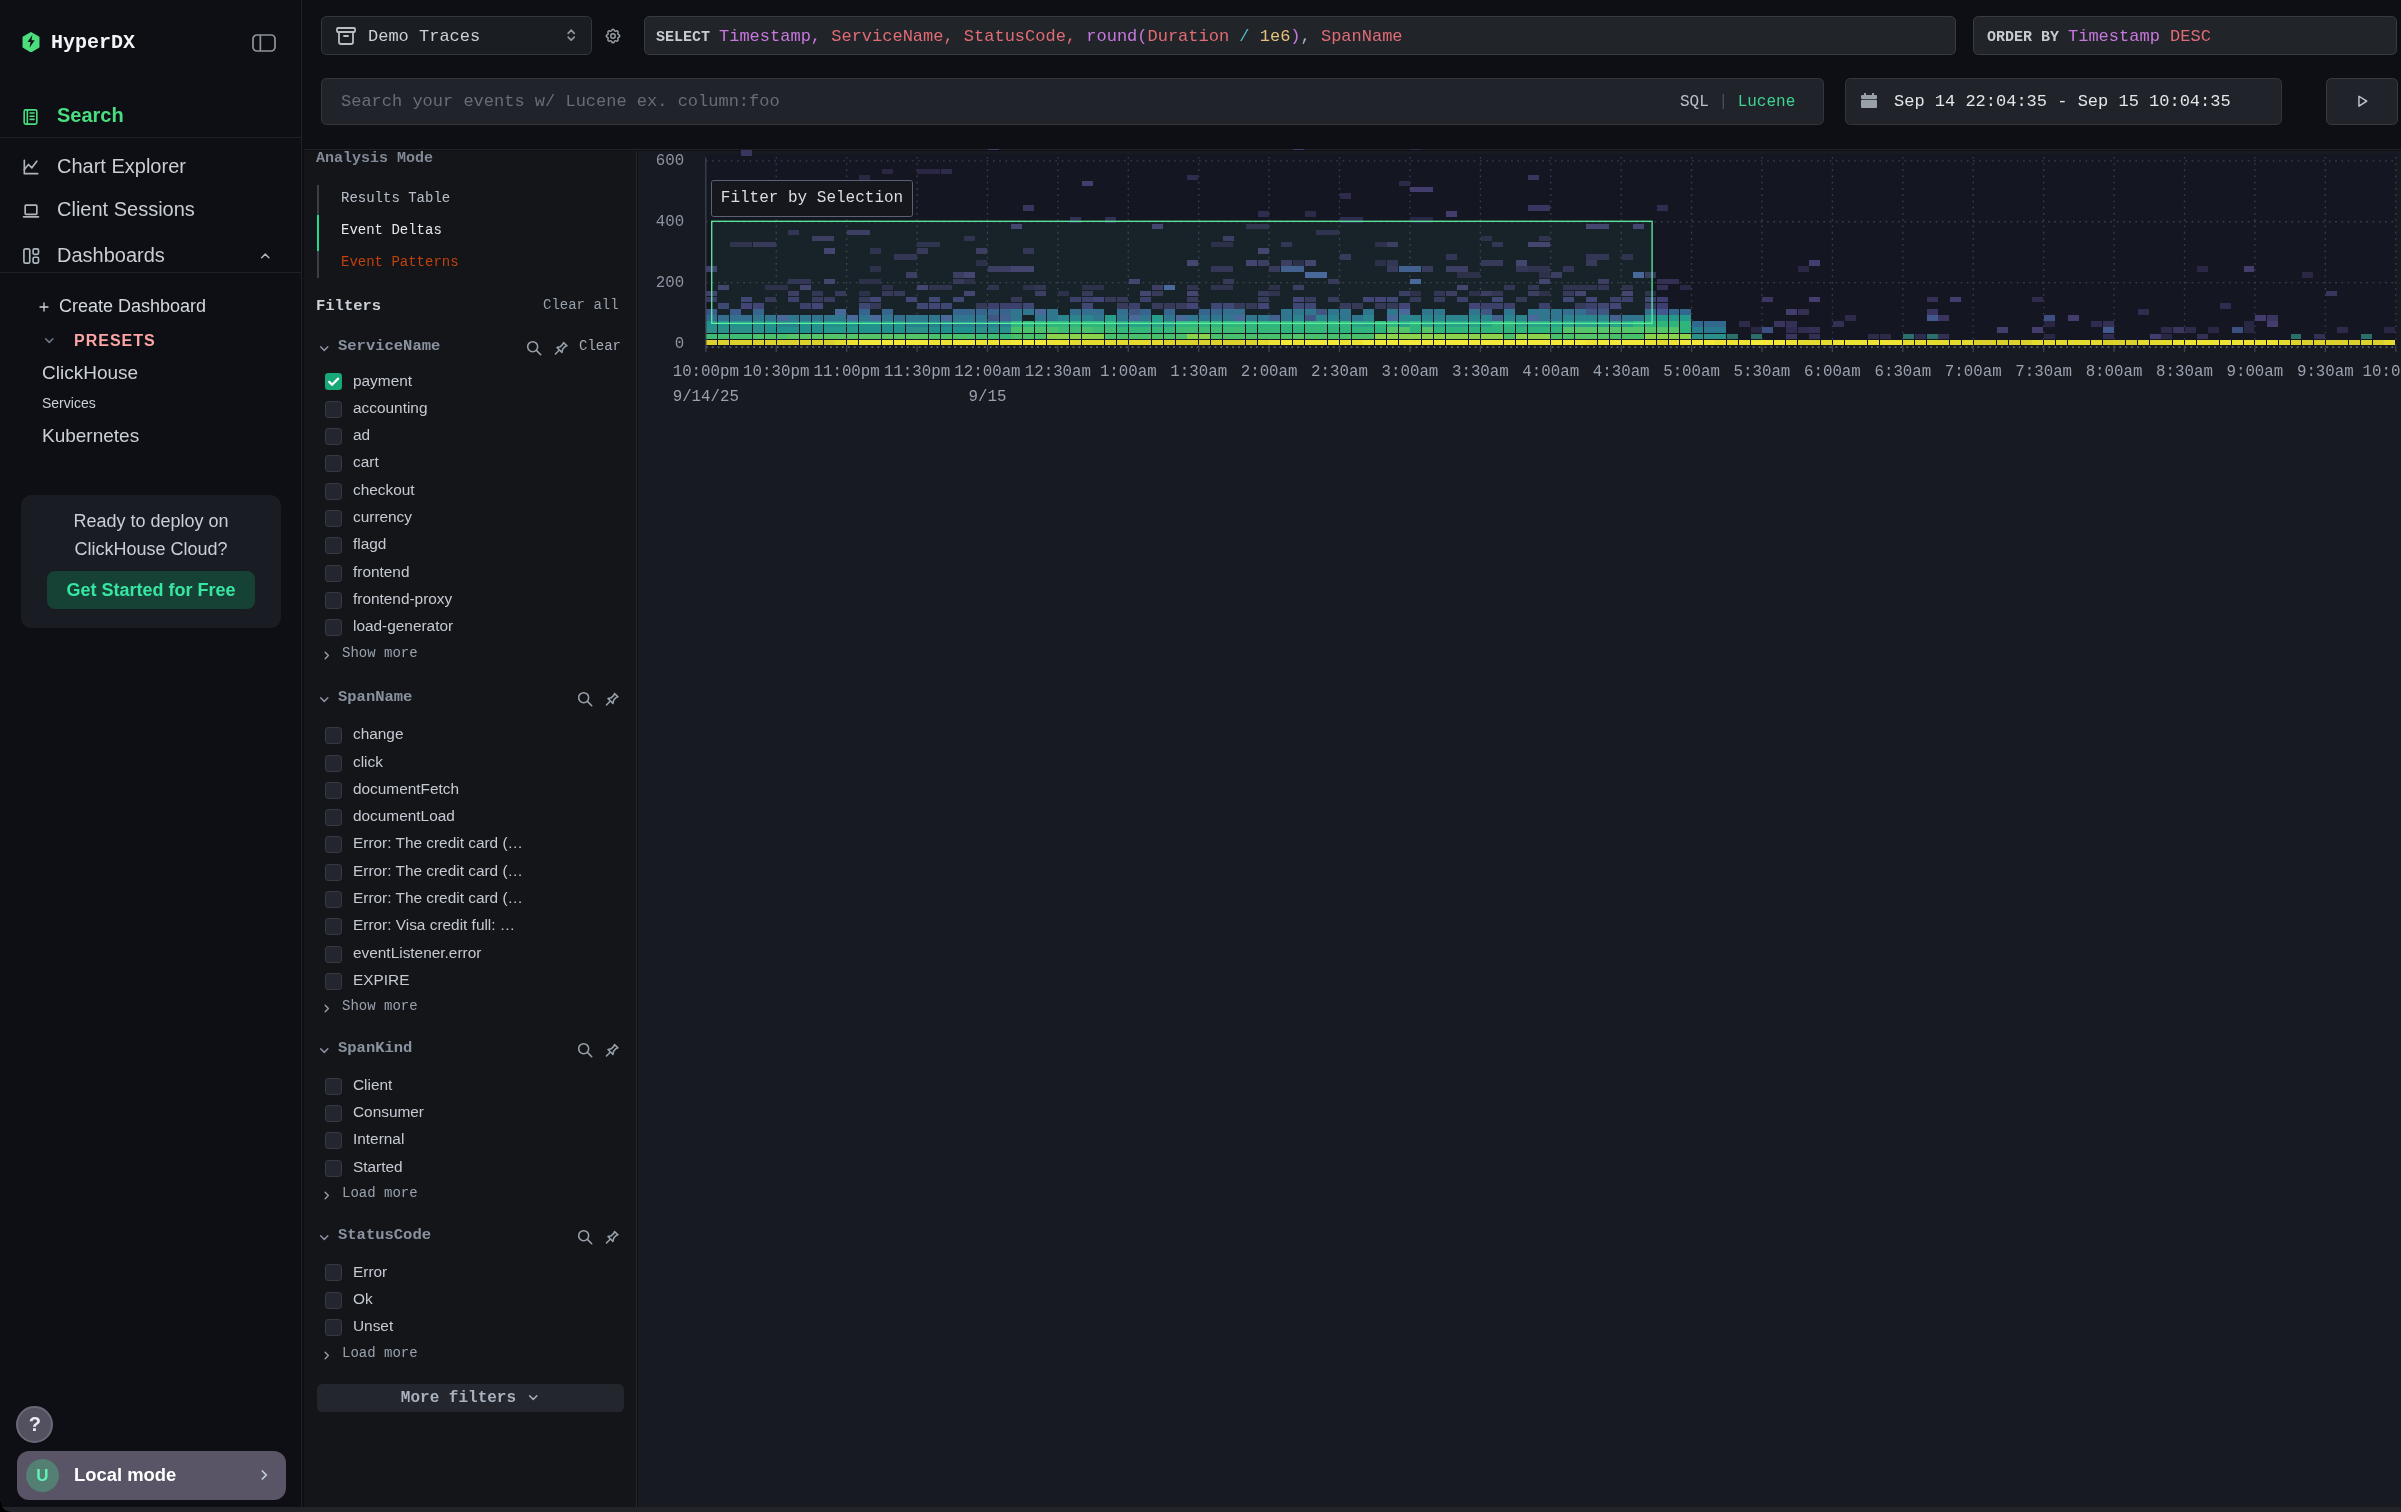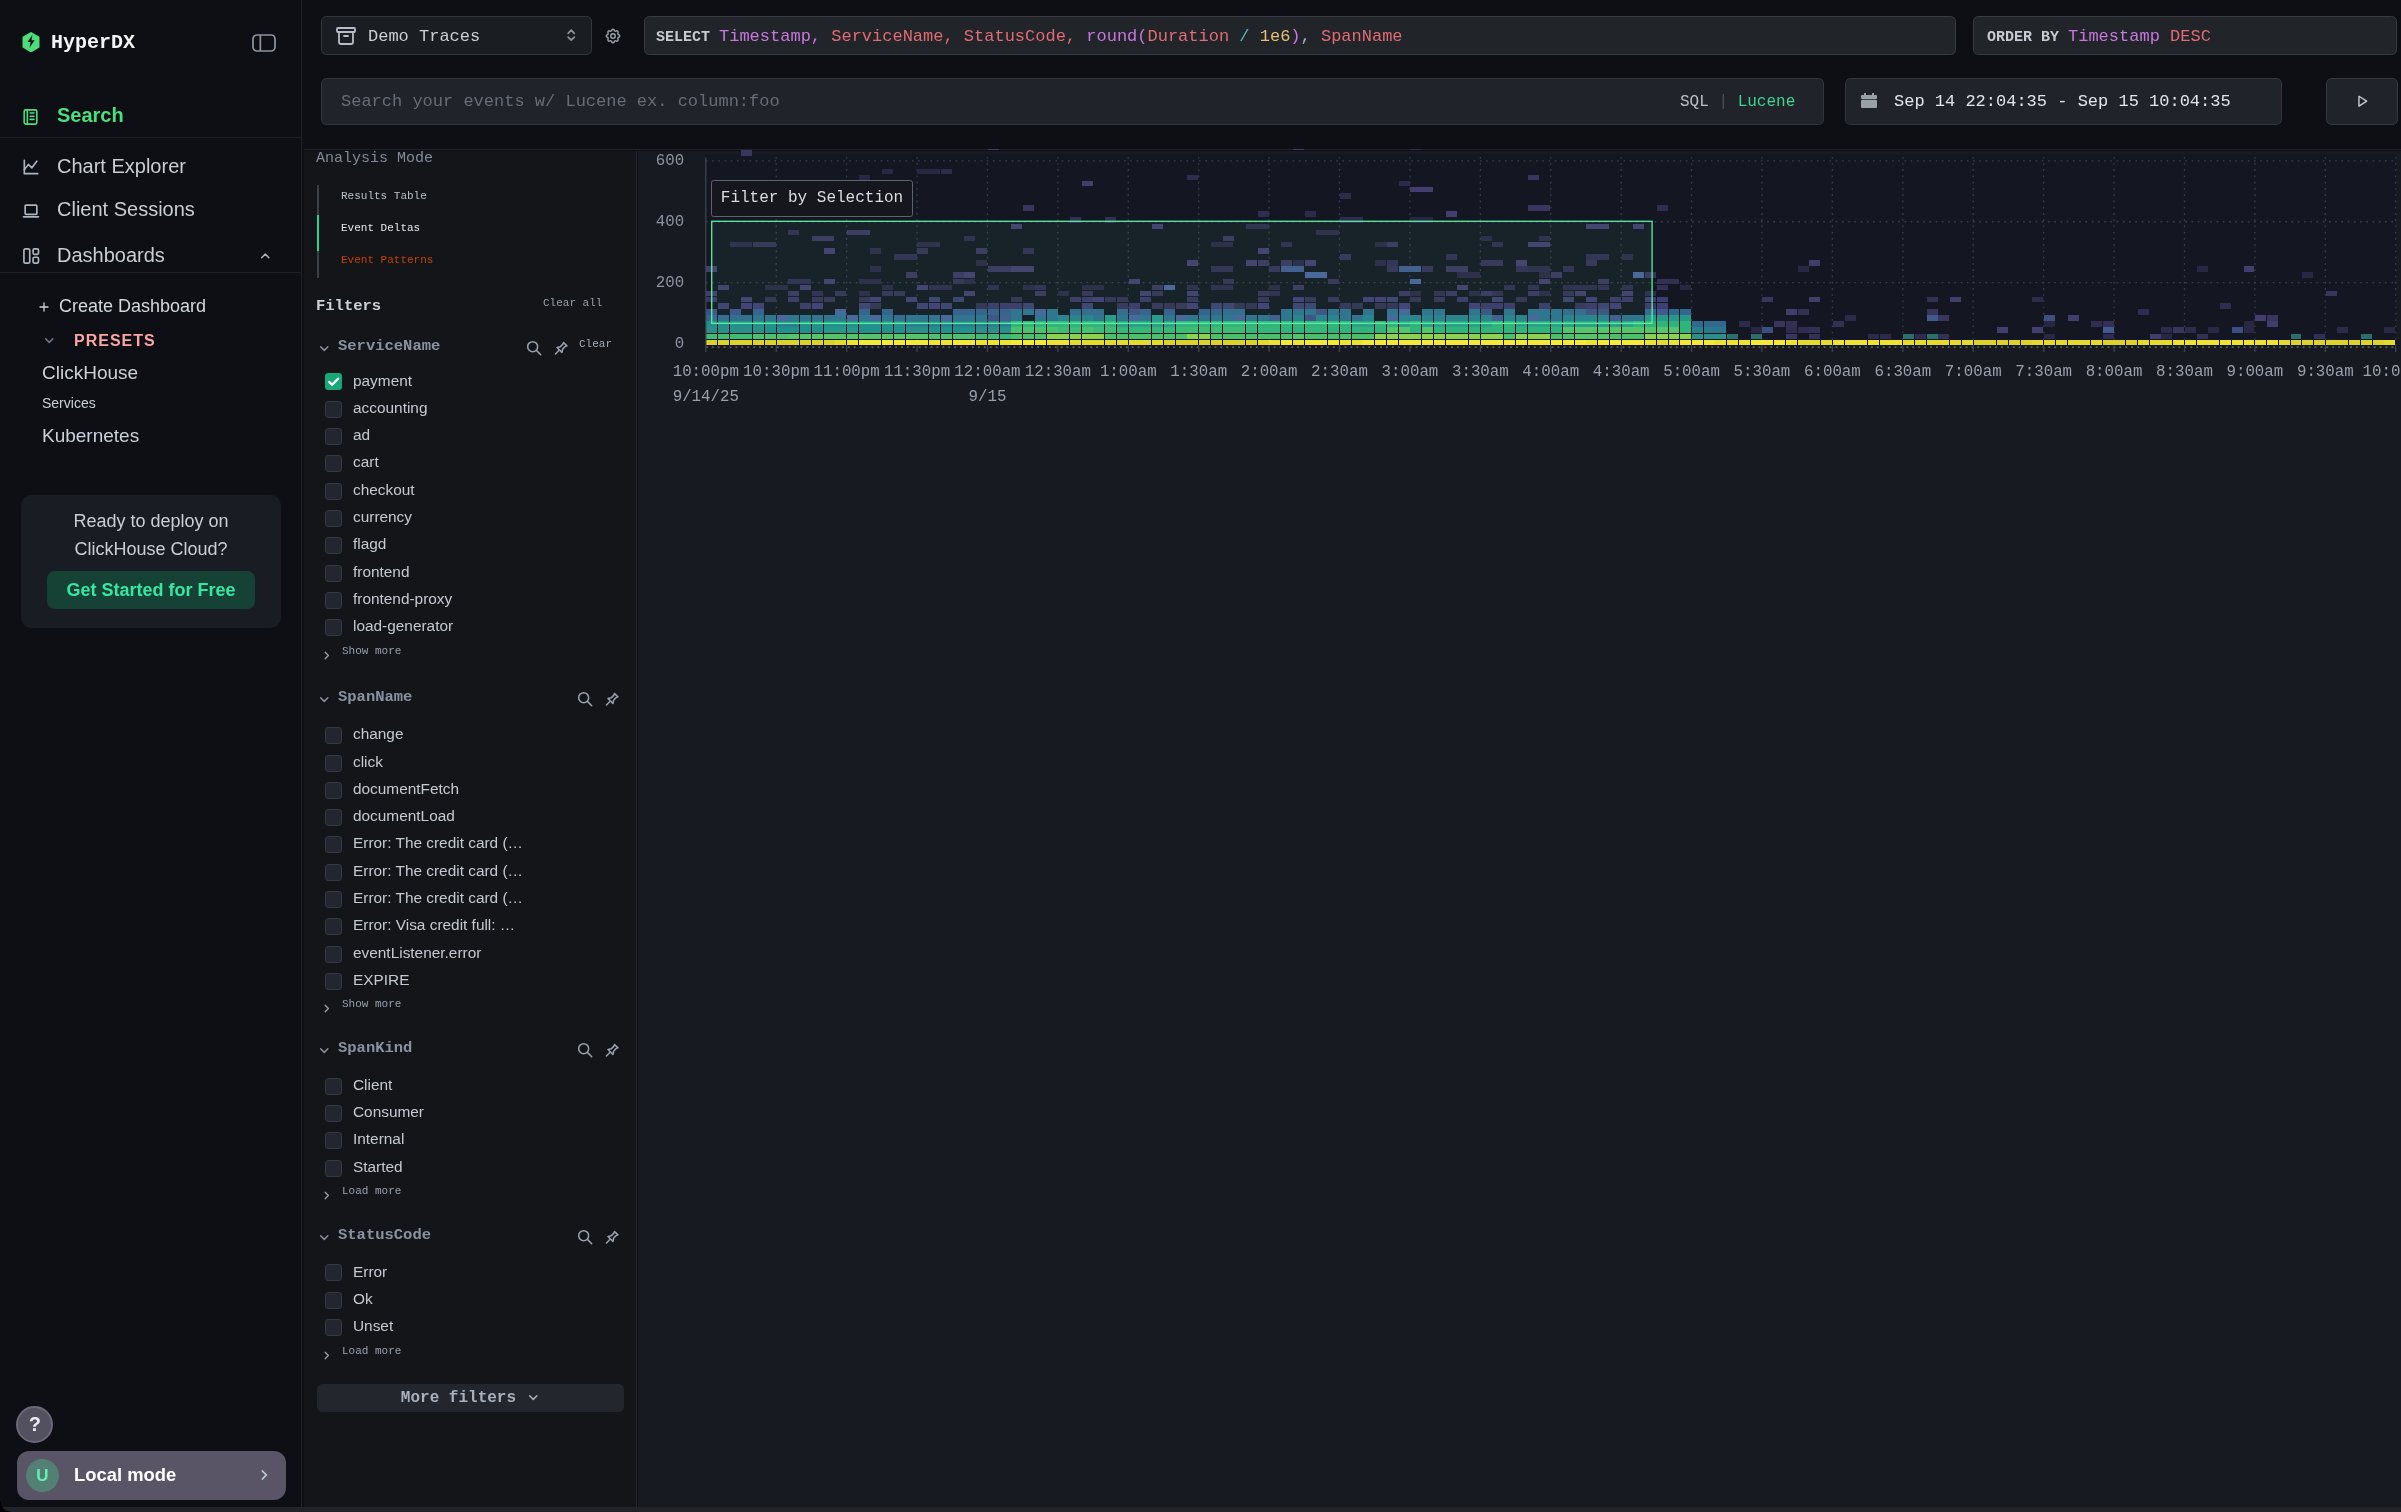--- a/index.html
+++ b/index.html
@@ -5,21 +5,21 @@
 body { font-family:"Liberation Sans", sans-serif; -webkit-font-smoothing:antialiased; }
 .ab { position:absolute; }
 .mono { font-family:"Liberation Mono", monospace; }
 #sidebar { position:absolute; left:0; top:0; width:302px; height:1512px; background:#0d0f14; border-right:1.3px solid #1e2127; }
 .sdiv { position:absolute; left:0; width:302px; height:1.3px; background:#1d2025; }
 .nav { position:absolute; left:57px; font-size:20px; color:#c9cdd4; }
 #filters { position:absolute; left:304px; top:151px; width:333px; height:1362px; background:#131519; border-right:1.3px solid #25272d; }
 #chartarea { position:absolute; left:638px; top:151px; width:1764px; height:1362px; background:#181a21; }
 .box { position:absolute; background:#202329; border:1.3px solid #34373e; border-radius:5.3px; }
 .mh { font-family:"Liberation Mono", monospace; font-weight:bold; font-size:15.5px; color:#8a92a0; }
-.mt { font-family:"Liberation Mono", monospace; font-size:11px; }
+.mt { font-family:"Liberation Mono", monospace; font-size:14px; }
 .lb { font-family:Liberation Sans, sans-serif; font-size:15.4px; color:#c5cad2; }
 .cb { width:17px; height:17px; border-radius:3.3px; background:#23262e; border:1.3px solid #363a44; }
 .cb.on { background:#18a878; border:none; }
 .cb.on svg { display:block; margin:0; }
 #fbtn { position:absolute; left:711px; top:180px; width:202px; height:37px; background:#15171c; border:1.3px solid #5c6370; border-radius:2.6px; color:#d9dde4; font-family:"Liberation Mono", monospace; font-size:16px; line-height:34px; text-align:center; z-index:5; }
 </style></head>
 <body>
 
 <div id="sidebar">
   <svg class="ab" style="left:22px;top:32px" width="18" height="20.4" viewBox="0 0 27 31">
@@ -148,21 +148,21 @@
     </g>
 </svg>
 <div class="ab mono" style="left:1894px;top:92px;font-size:17px;color:#e2e5ea">Sep 14 22:04:35 - Sep 15 10:04:35</div>
 
 <div class="box" style="left:2326px;top:78px;width:72px;height:47px;border-color:#363942"></div>
 <svg class="ab" style="left:2354px;top:92px" width="17" height="18.4" viewBox="0 0 24 24">
   <path d="M7 5 L18 12 L7 19 Z" fill="none" stroke="#c3c9d2" stroke-width="2" stroke-linejoin="round"></path>
 </svg>
 
 <div id="filters"></div>
-<div class="ab mono" style="left:316px;top:150px;font-size:15px;font-weight:normal;color:#828a98">Analysis Mode</div>
+<div class="ab mono" style="left:316px;top:150px;font-size:15px;font-weight:bold;color:#828a98">Analysis Mode</div>
 <div class="ab" style="left:317px;top:185px;width:2.3px;height:93px;background:#3a3f48"></div>
 <div class="ab" style="left:317px;top:215px;width:2.3px;height:36px;background:#25d98a"></div>
 <div class="ab mt" style="left:341px;top:190px;color:#b9c0ca">Results Table</div>
 <div class="ab mt" style="left:341px;top:222px;color:#e4e7ec">Event Deltas</div>
 <div class="ab mt" style="left:341px;top:254px;color:#c2410c">Event Patterns</div>
 
 <div class="ab mono" style="left:316px;top:297px;font-size:15.5px;font-weight:bold;color:#ccd2da">Filters</div>
 <div class="ab mt" style="left:543px;top:297px;color:#99a1ad">Clear all</div>
 
 <svg class="ab" style="left:317px;top:341px" width="14.5" height="14.5" viewBox="0 0 24 24">

